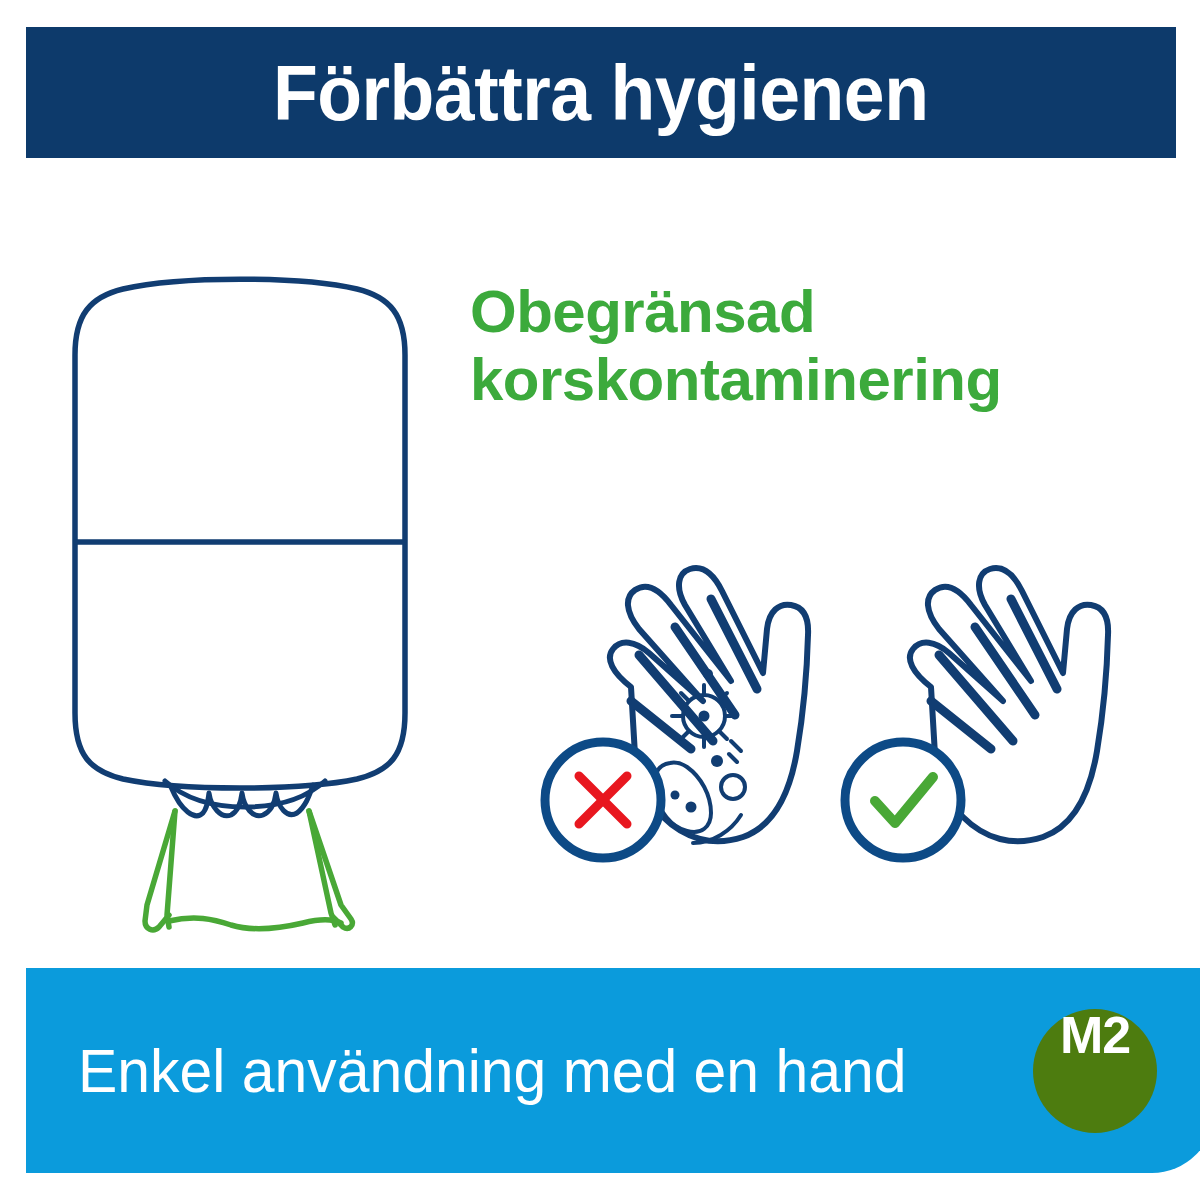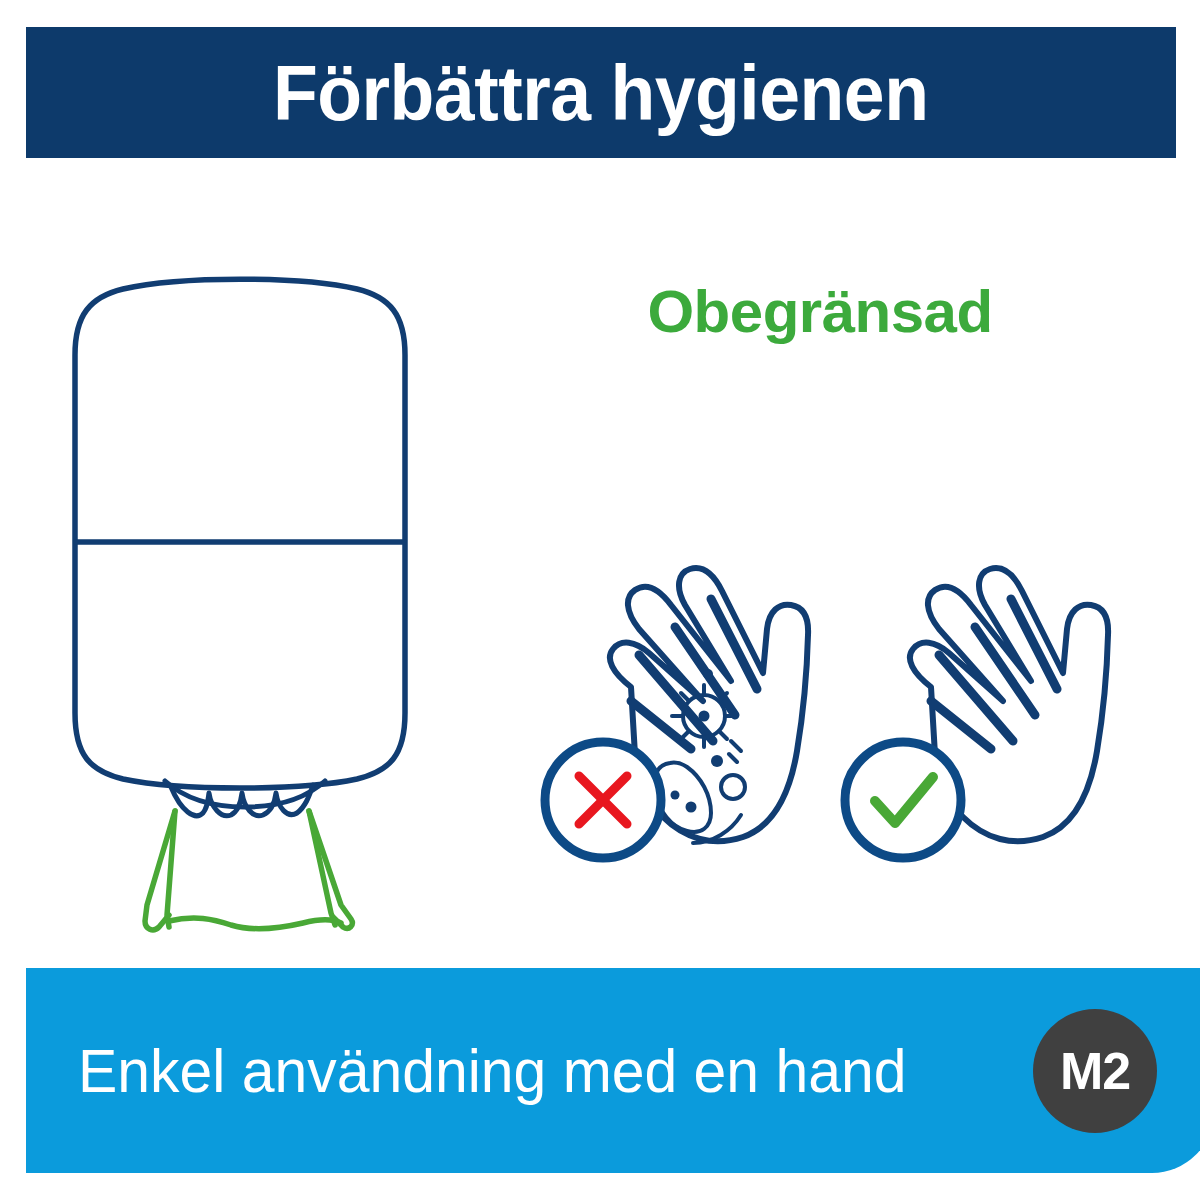--- a/index.html
+++ b/index.html
@@ -63,21 +63,21 @@
     top: 55px;
     width: 420px;
     height: 720px;
   }
 
   .headline-wrap {
     position: absolute;
     left: 470px;
     top: 118px;
     width: 700px;
-    text-align: center;
+    text-align: left;
   }
   .headline-line {
     color: #3caa3c;
     font-family: "Liberation Sans Narrow", "Liberation Sans", "DejaVu Sans", sans-serif;
     font-weight: bold;
     font-size: 60px;
     line-height: 1.14;
     letter-spacing: -0.5px;
     white-space: nowrap;
   }
@@ -114,23 +114,23 @@
     white-space: nowrap;
   }
   .footer-badge {
     position: absolute;
     right: 57px;
     top: 50%;
     transform: translateY(-50%);
     width: 124px;
     height: 124px;
     border-radius: 50%;
-    background: #404040;
+    background: #4d7c0f;
     display: flex;
-    align-items: center;
+    align-items: flex-start;
     justify-content: center;
   }
   .footer-badge-label {
     color: #ffffff;
     font-family: "Liberation Sans Narrow", "Liberation Sans", "DejaVu Sans", sans-serif;
     font-weight: bold;
     font-size: 52px;
     line-height: 1;
     letter-spacing: -1px;
   }
@@ -183,20 +183,21 @@
           <path d="M130 596 L122 700 L124 712"></path>
           <path d="M264 596 L296 690 L306 704 C310 710 304 716 298 712 L288 702"></path>
           <path d="M264 596 L286 698 L290 710"></path>
           <path d="M124 706 C150 700 168 704 186 710 C206 716 232 714 258 708 C274 704 288 704 296 708"></path>
         </g>
       </svg>
     </div>
 
     <div class="headline-wrap">
       <div class="headline-line">Obegränsad</div>
+      <div class="headline-line">korskontaminering</div>
     </div>
 
     <div class="hands-wrap">
       <svg width="650" height="340" viewBox="0 0 650 340">
 
         <g>
 
           <path d="M96 132
                    C78 118 70 104 78 94
                    C86 84 100 86 114 98

